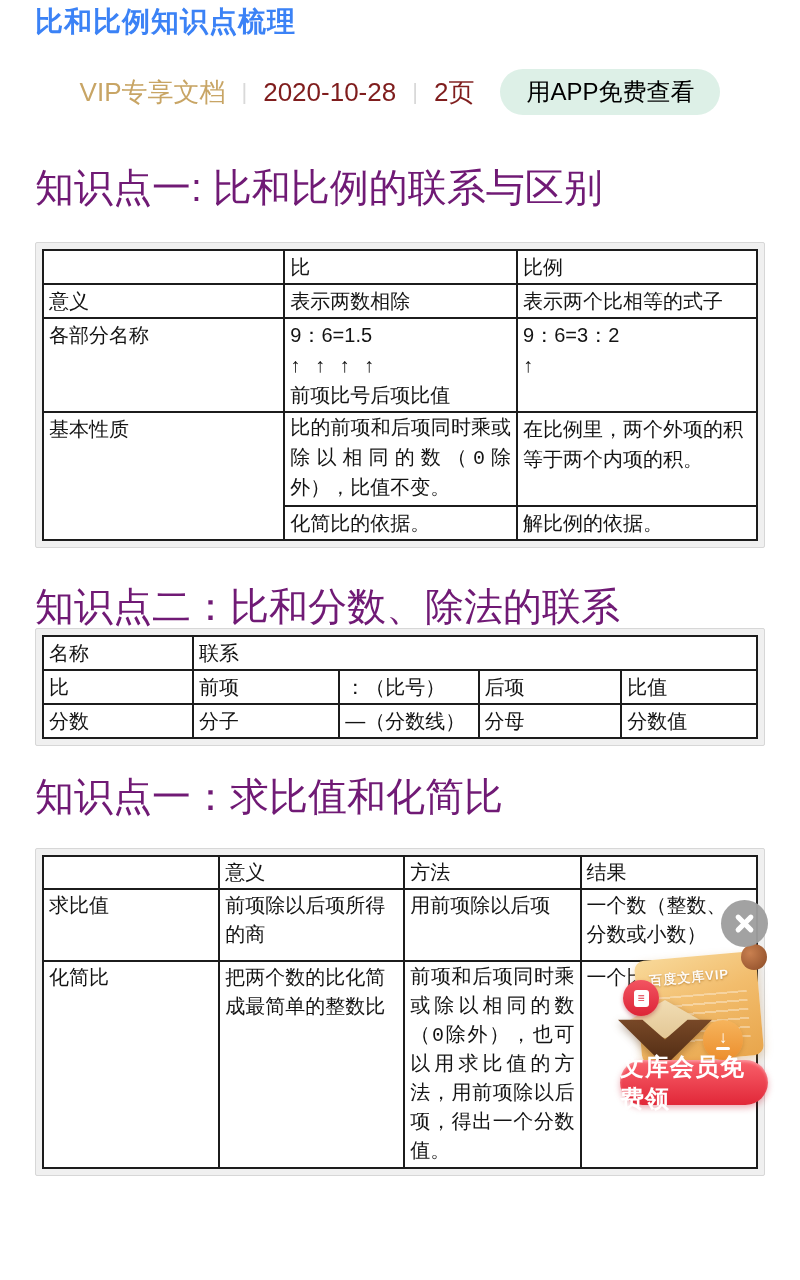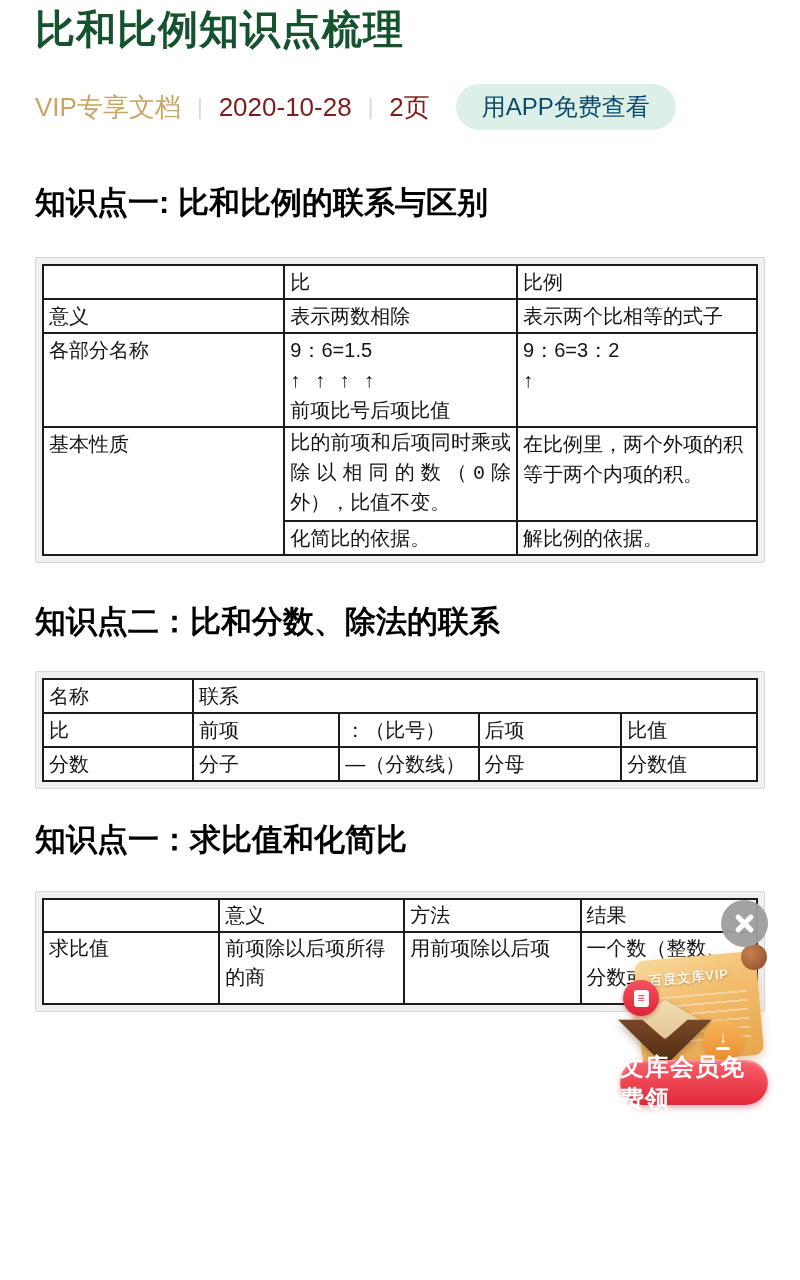--- a/index.html
+++ b/index.html
@@ -10,68 +10,69 @@
     background: #ffffff;
     font-family: "Liberation Sans", "DejaVu Sans", sans-serif;
     overflow: hidden;
     color: #0a0a0a;
   }
   .content { padding: 0 35px; }
 
   
   .doc-title {
     margin-top: 4px;
-    font-size: 40px;
+    font-size: 28px;
     font-weight: bold;
     letter-spacing: 1px;
-    color: #14532d;
+    color: #3b82f6;
     line-height: 1.25;
   }
   .meta-row {
     margin-top: 30px;
     display: flex;
     align-items: center;
     font-size: 26px;
+    justify-content: center;
   }
   .meta-vip { color: #c8a565; }
   .meta-sep { color: #d9d9d9; font-size: 22px; margin: 0 16px; }
   .meta-gray { color: #7f1d1d; }
   .app-badge {
     margin-left: 26px;
     height: 46px;
     padding: 0 26px;
     border-radius: 23px;
     background: #ddf0e7;
-    color: #0c4a6e;
+    color: #000000;
     font-size: 24px;
     display: inline-flex;
     align-items: center;
     cursor: pointer;
   }
 
   
   .section-heading {
-    font-size: 31px;
-    font-weight: bold;
-    color: #000000;
+    font-size: 39px;
+    font-weight: normal;
+    color: #701a75;
     line-height: 42px;
   }
   .h1x { margin-top: 52px; }
   .h2x { margin-top: 38px; }
   .h3x { margin-top: 30px; }
 
   
   .scan {
     background: #f0f0f0;
     border: 1px solid #d7d7d7;
     padding: 6px;
     border-radius: 2px;
   }
   .scan1 { margin-top: 33px; }
-  .scan2 { margin-top: 28px; }
+  .scan2 { }
   .scan3 { margin-top: 30px; }
   table {
     width: 100%;
     border-collapse: collapse;
     background: #fff;
     table-layout: fixed;
   }
   td {
     border: 2px solid #1c1c1c;
     padding: 1px 5px;
@@ -318,20 +319,26 @@
         <td>方法</td>
         <td>结果</td>
       </tr>
       <tr>
         <td style="height:72px">求比值</td>
         <td>前项除以后项所得的商</td>
         <td>用前项除以后项</td>
         <td class="pre">一个数（整数、
 分数或小数）</td>
       </tr>
+      <tr>
+        <td style="height:200px">化简比</td>
+        <td>把两个数的比化简成最简单的整数比</td>
+        <td class="just">前项和后项同时乘或除以相同的数（0除外），也可以用求比值的方法，用前项除以后项，得出一个分数值。</td>
+        <td class="pre">一个比</td>
+      </tr>
     </tbody>
       </table>
   </div>
 
 </div>
 
 <div class="ad-close">
   <span class="bar b1"></span>
   <span class="bar b2"></span>
 </div>

